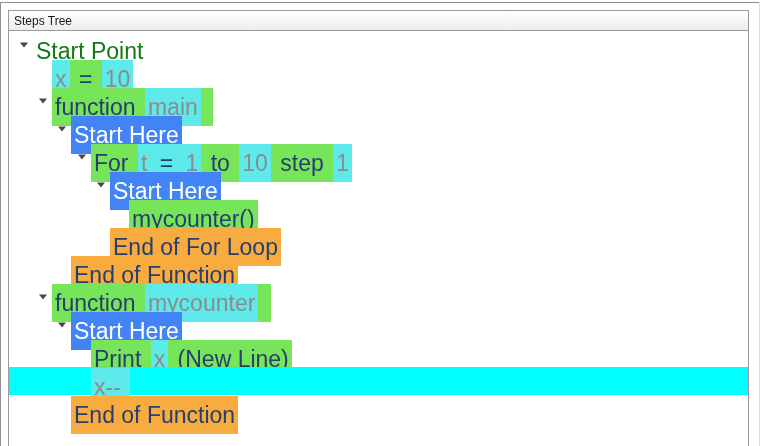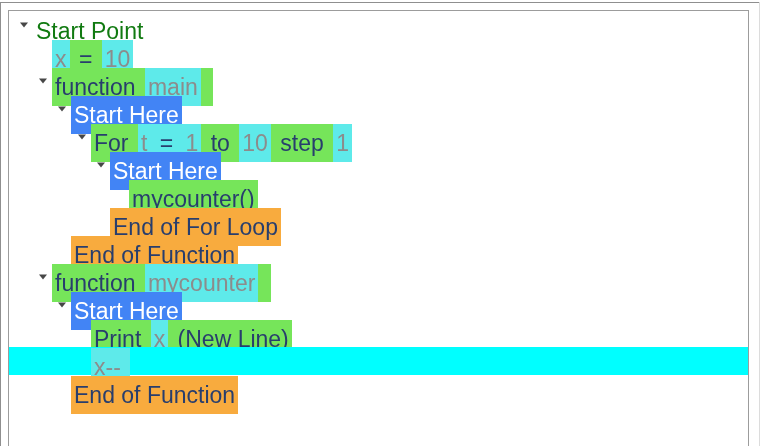--- a/index.html
+++ b/index.html
@@ -38,14 +38,17 @@
   }
 </style>
 </head>
 <body>
 
 <div class="edge-top"></div>
 <div class="edge-left"></div>
 <div class="edge-right"></div>
 
 <div class="panel">
+  <div class="panel-header">
+    <span>Steps Tree</span>
+  </div>
   <div class="tree" id="tree"><div class="row" style="padding-left: 24px;"><span class="arrow" style="left: 11px;"></span><span class="seg" style="color: rgb(17, 122, 17);">Start Point</span></div><div class="row" style="padding-left: 43px;"><span class="seg" style="background: rgb(94, 234, 234); color: rgb(140, 140, 140);">x</span><span class="seg" style="background: rgb(118, 229, 90); color: rgb(40, 62, 109);"> = </span><span class="seg" style="background: rgb(94, 234, 234); color: rgb(140, 140, 140);">10</span></div><div class="row" style="padding-left: 43px;"><span class="arrow" style="left: 30px;"></span><span class="seg" style="background: rgb(118, 229, 90); color: rgb(40, 62, 109);">function </span><span class="seg" style="background: rgb(94, 234, 234); color: rgb(140, 140, 140);">main</span><span class="seg" style="background: rgb(118, 229, 90); color: rgb(40, 62, 109);"> </span></div><div class="row" style="padding-left: 62px;"><span class="arrow" style="left: 49px;"></span><span class="seg" style="background: rgb(66, 132, 245); color: rgb(255, 255, 255);">Start Here</span></div><div class="row" style="padding-left: 82px;"><span class="arrow" style="left: 69px;"></span><span class="seg" style="background: rgb(118, 229, 90); color: rgb(40, 62, 109);">For </span><span class="seg" style="background: rgb(94, 234, 234); color: rgb(140, 140, 140);">t </span><span class="seg" style="background: rgb(94, 234, 234); color: rgb(40, 62, 109);">= </span><span class="seg" style="background: rgb(94, 234, 234); color: rgb(140, 140, 140);">1</span><span class="seg" style="background: rgb(118, 229, 90); color: rgb(40, 62, 109);"> to </span><span class="seg" style="background: rgb(94, 234, 234); color: rgb(140, 140, 140);">10</span><span class="seg" style="background: rgb(118, 229, 90); color: rgb(40, 62, 109);"> step </span><span class="seg" style="background: rgb(94, 234, 234); color: rgb(140, 140, 140);">1</span></div><div class="row" style="padding-left: 101px;"><span class="arrow" style="left: 88px;"></span><span class="seg" style="background: rgb(66, 132, 245); color: rgb(255, 255, 255);">Start Here</span></div><div class="row" style="padding-left: 120px;"><span class="seg" style="background: rgb(118, 229, 90); color: rgb(40, 62, 109);">mycounter()</span></div><div class="row" style="padding-left: 101px;"><span class="seg" style="background: rgb(248, 171, 62); color: rgb(40, 62, 109);">End of For Loop</span></div><div class="row" style="padding-left: 62px;"><span class="seg" style="background: rgb(248, 171, 62); color: rgb(40, 62, 109);">End of Function</span></div><div class="row" style="padding-left: 43px;"><span class="arrow" style="left: 30px;"></span><span class="seg" style="background: rgb(118, 229, 90); color: rgb(40, 62, 109);">function </span><span class="seg" style="background: rgb(94, 234, 234); color: rgb(140, 140, 140);">mycounter</span><span class="seg" style="background: rgb(118, 229, 90); color: rgb(40, 62, 109);"> </span></div><div class="row" style="padding-left: 62px;"><span class="arrow" style="left: 49px;"></span><span class="seg" style="background: rgb(66, 132, 245); color: rgb(255, 255, 255);">Start Here</span></div><div class="row" style="padding-left: 82px;"><span class="seg" style="background: rgb(118, 229, 90); color: rgb(40, 62, 109);">Print </span><span class="seg" style="background: rgb(94, 234, 234); color: rgb(140, 140, 140);">x</span><span class="seg" style="background: rgb(118, 229, 90); color: rgb(40, 62, 109);"> (New Line)</span></div><div class="row" style="padding-left: 82px; background: rgb(0, 255, 255);"><span class="seg" style="background: rgb(94, 234, 234); color: rgb(140, 140, 140);">x-- </span></div><div class="row" style="padding-left: 62px;"><span class="seg" style="background: rgb(248, 171, 62); color: rgb(40, 62, 109);">End of Function</span></div></div>
 </div>
 
 </body></html>

